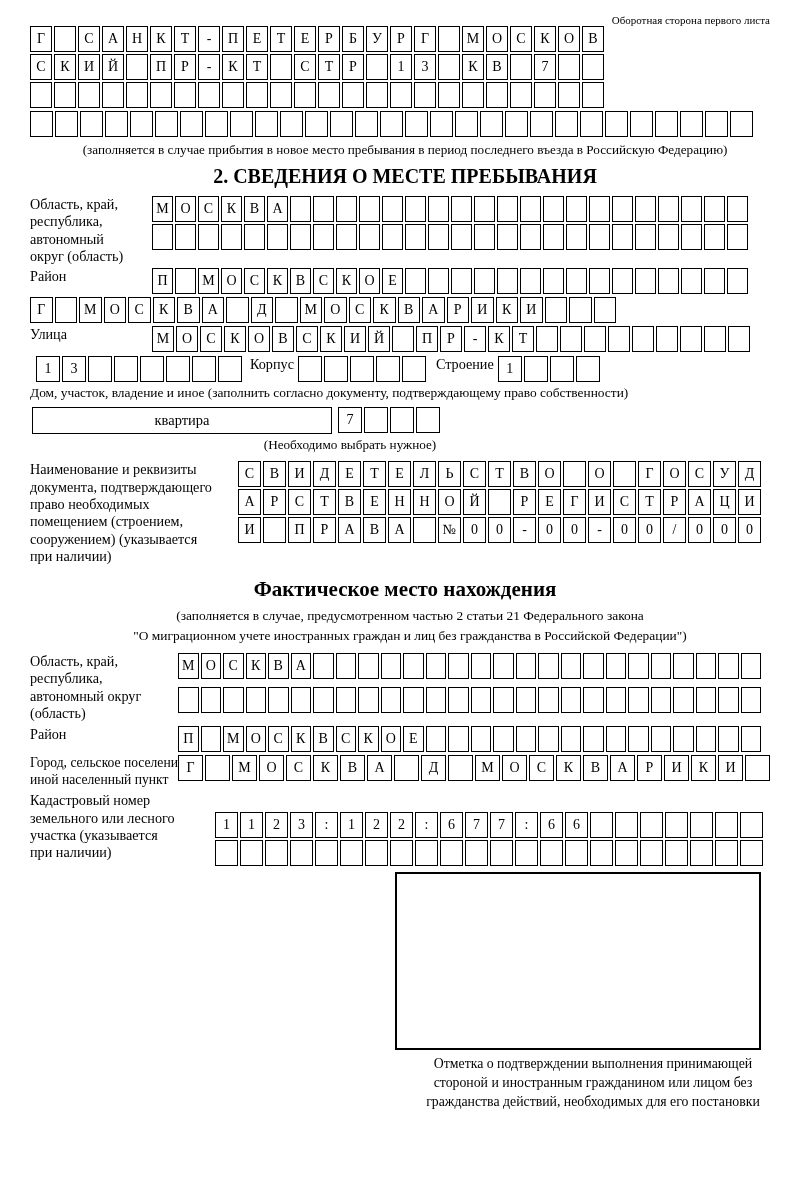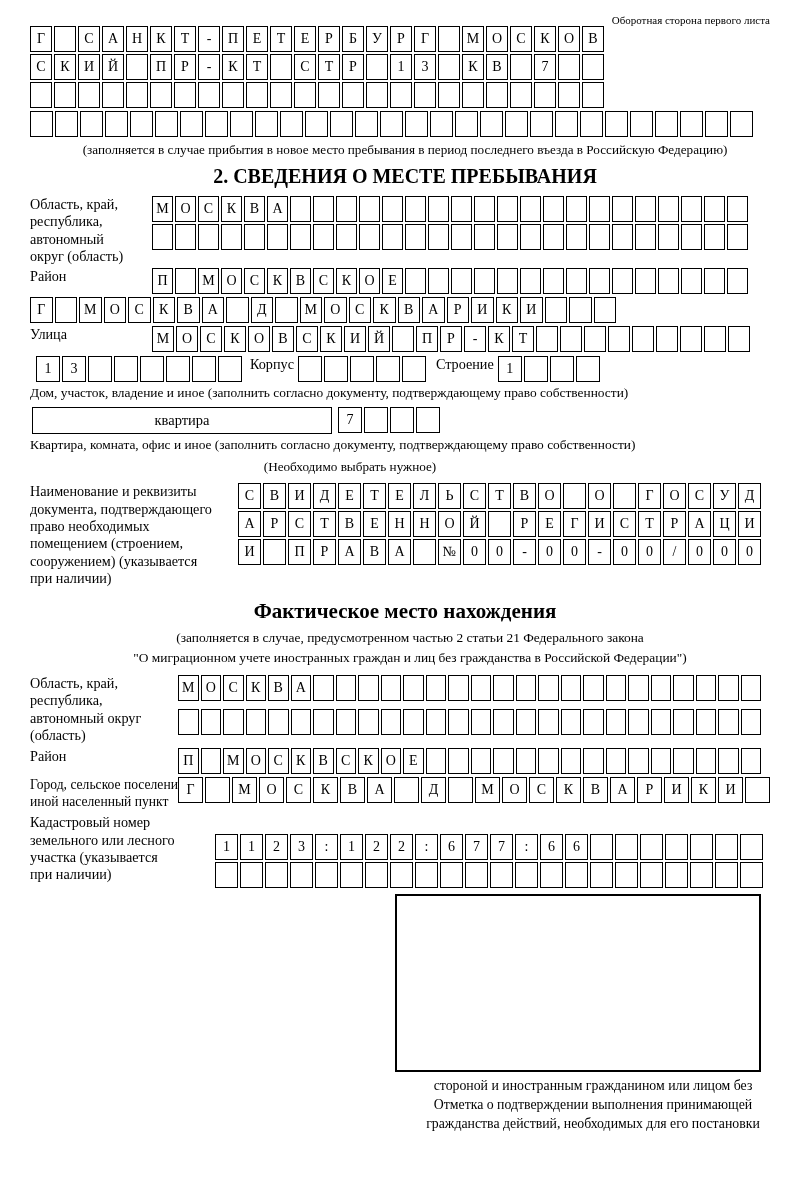--- a/index.html
+++ b/index.html
@@ -355,21 +355,20 @@
 
   <div class="field">
     <div class="widebox" style="width:300px;margin-left:2px">квартира</div>
     <div class="boxrow" style="--bw:24px;margin-left:6px">
         <span class="box">7</span>
         <span class="box"></span>
         <span class="box"></span>
         <span class="box"></span>
       </div>
   </div>
-  <div class="subnote">Квартира, комната, офис и иное (заполнить согласно документу, подтверждающему право собственности)</div>
 
   <div class="center-small">(Необходимо выбрать нужное)</div>
 
   <div class="field">
     <div class="lbl" style="width:208px">
         <div>Наименование и реквизиты</div>
         <div>документа, подтверждающего</div>
         <div>право необходимых</div>
         <div>помещением (строением,</div>
         <div>сооружением) (указывается</div>
@@ -639,19 +638,19 @@
           <span class="box"></span>
           <span class="box"></span>
           <span class="box"></span>
         </div>
     </div>
   </div>
 
   <div class="stampwrap">
     <div class="stampbox"></div>
     <div class="stampcap">
+        <div>Отметка о подтверждении выполнения принимающей</div>
         <div>стороной и иностранным гражданином или лицом без</div>
-        <div>Отметка о подтверждении выполнения принимающей</div>
         <div>гражданства действий, необходимых для его постановки</div>
       </div>
   </div>
 
 </div>
 
 </body></html>

